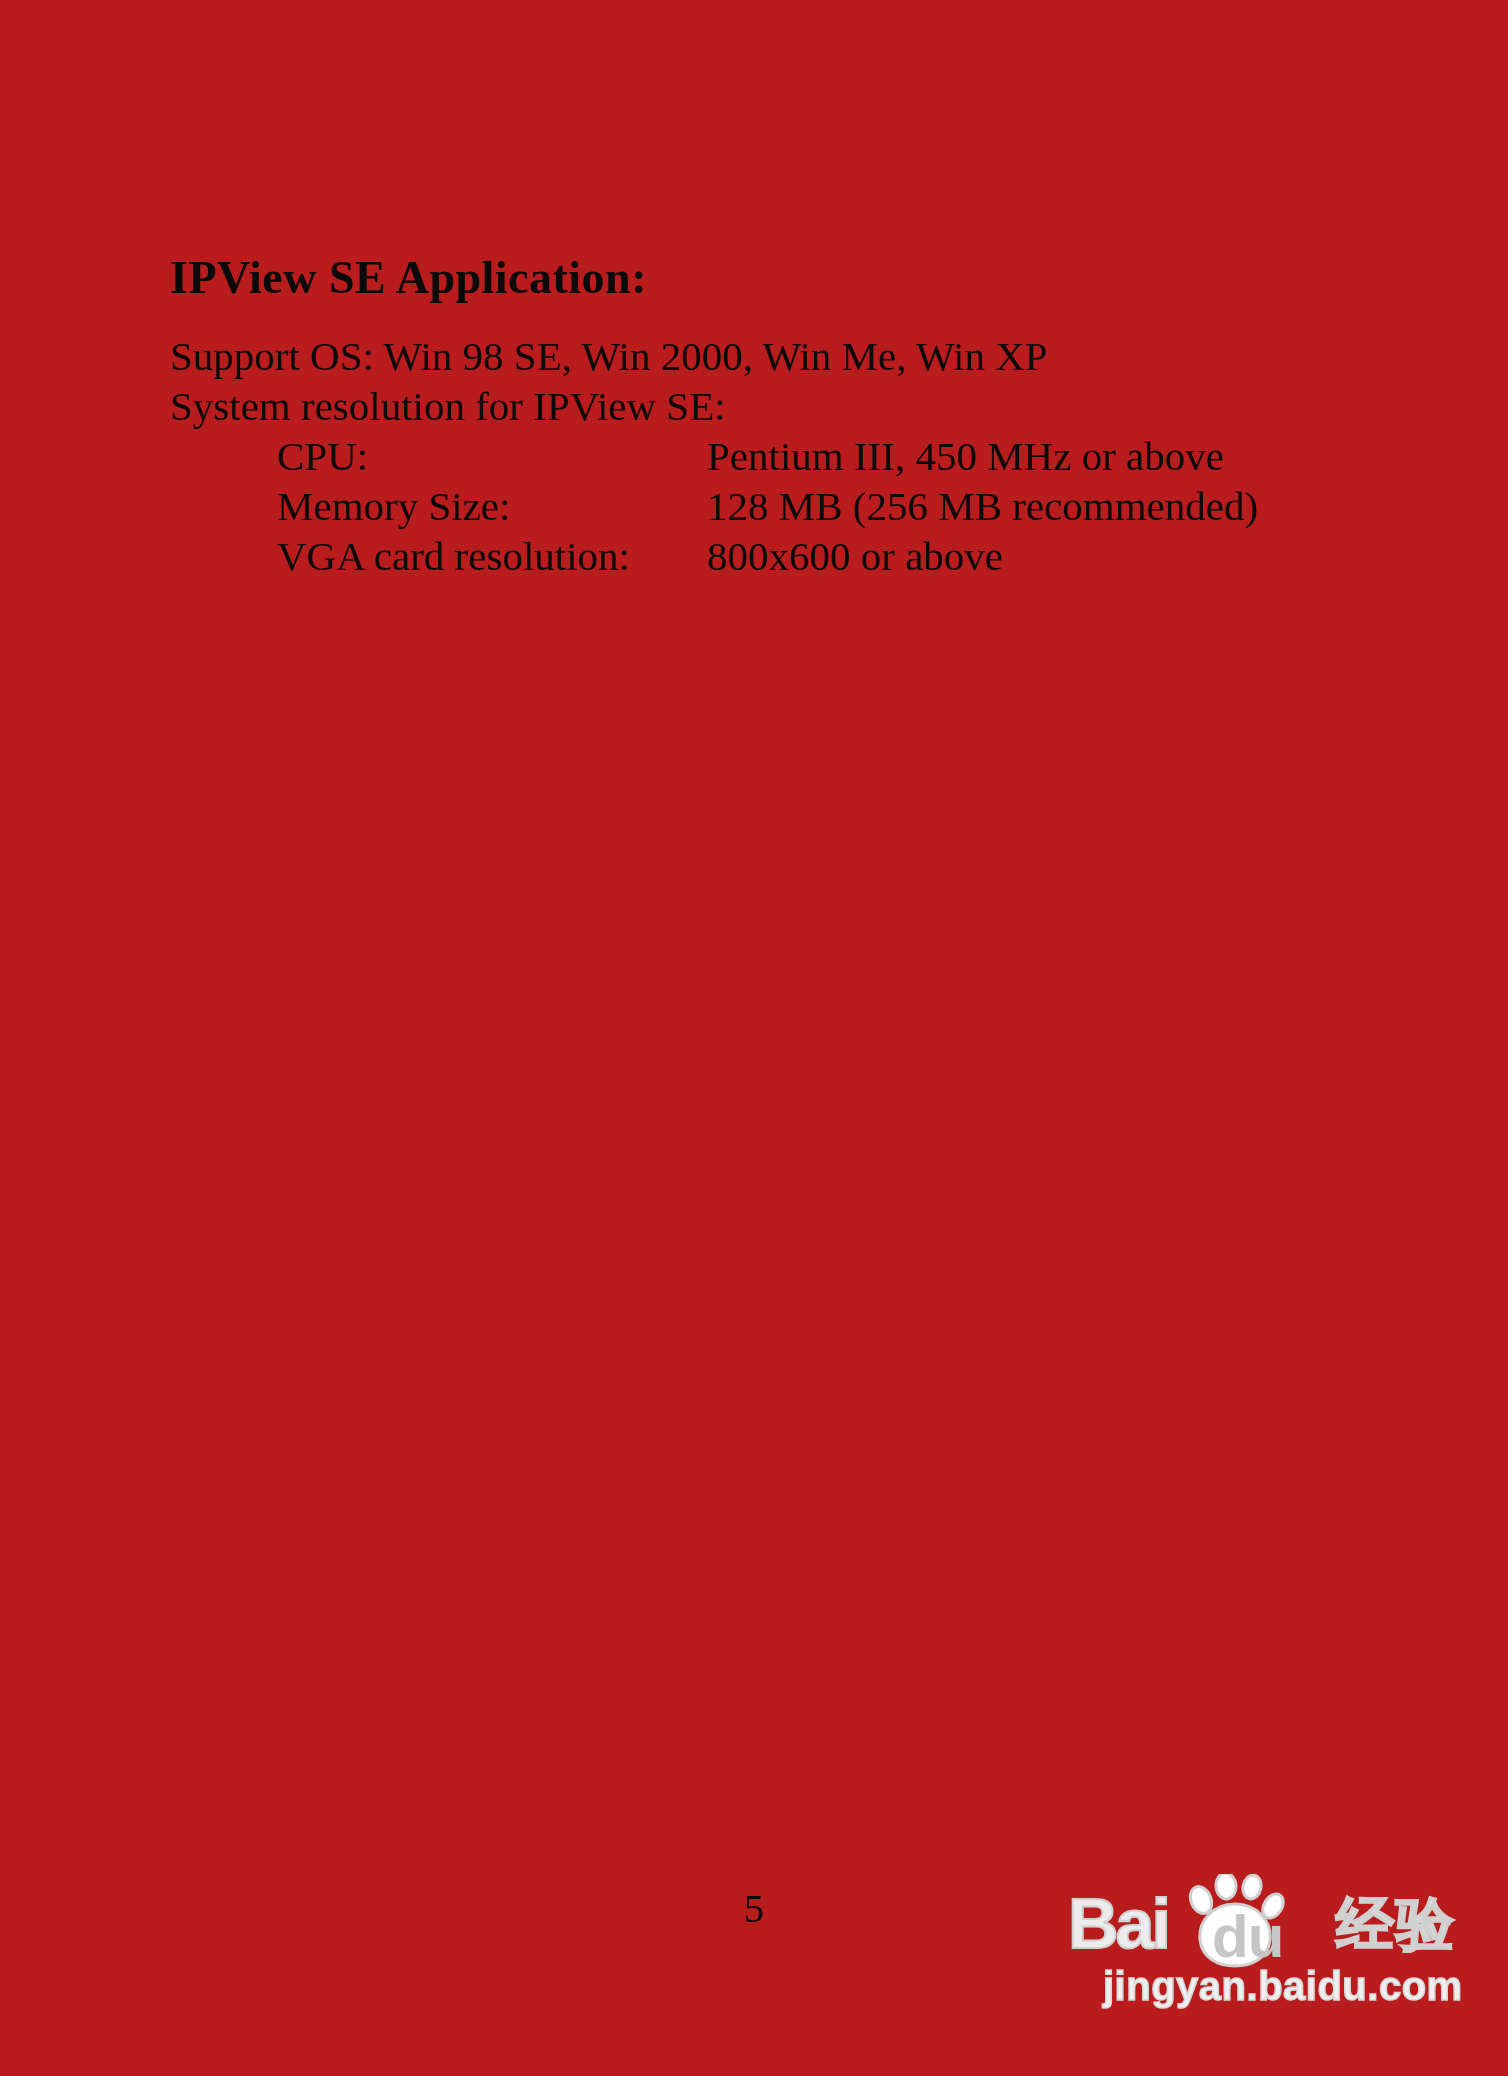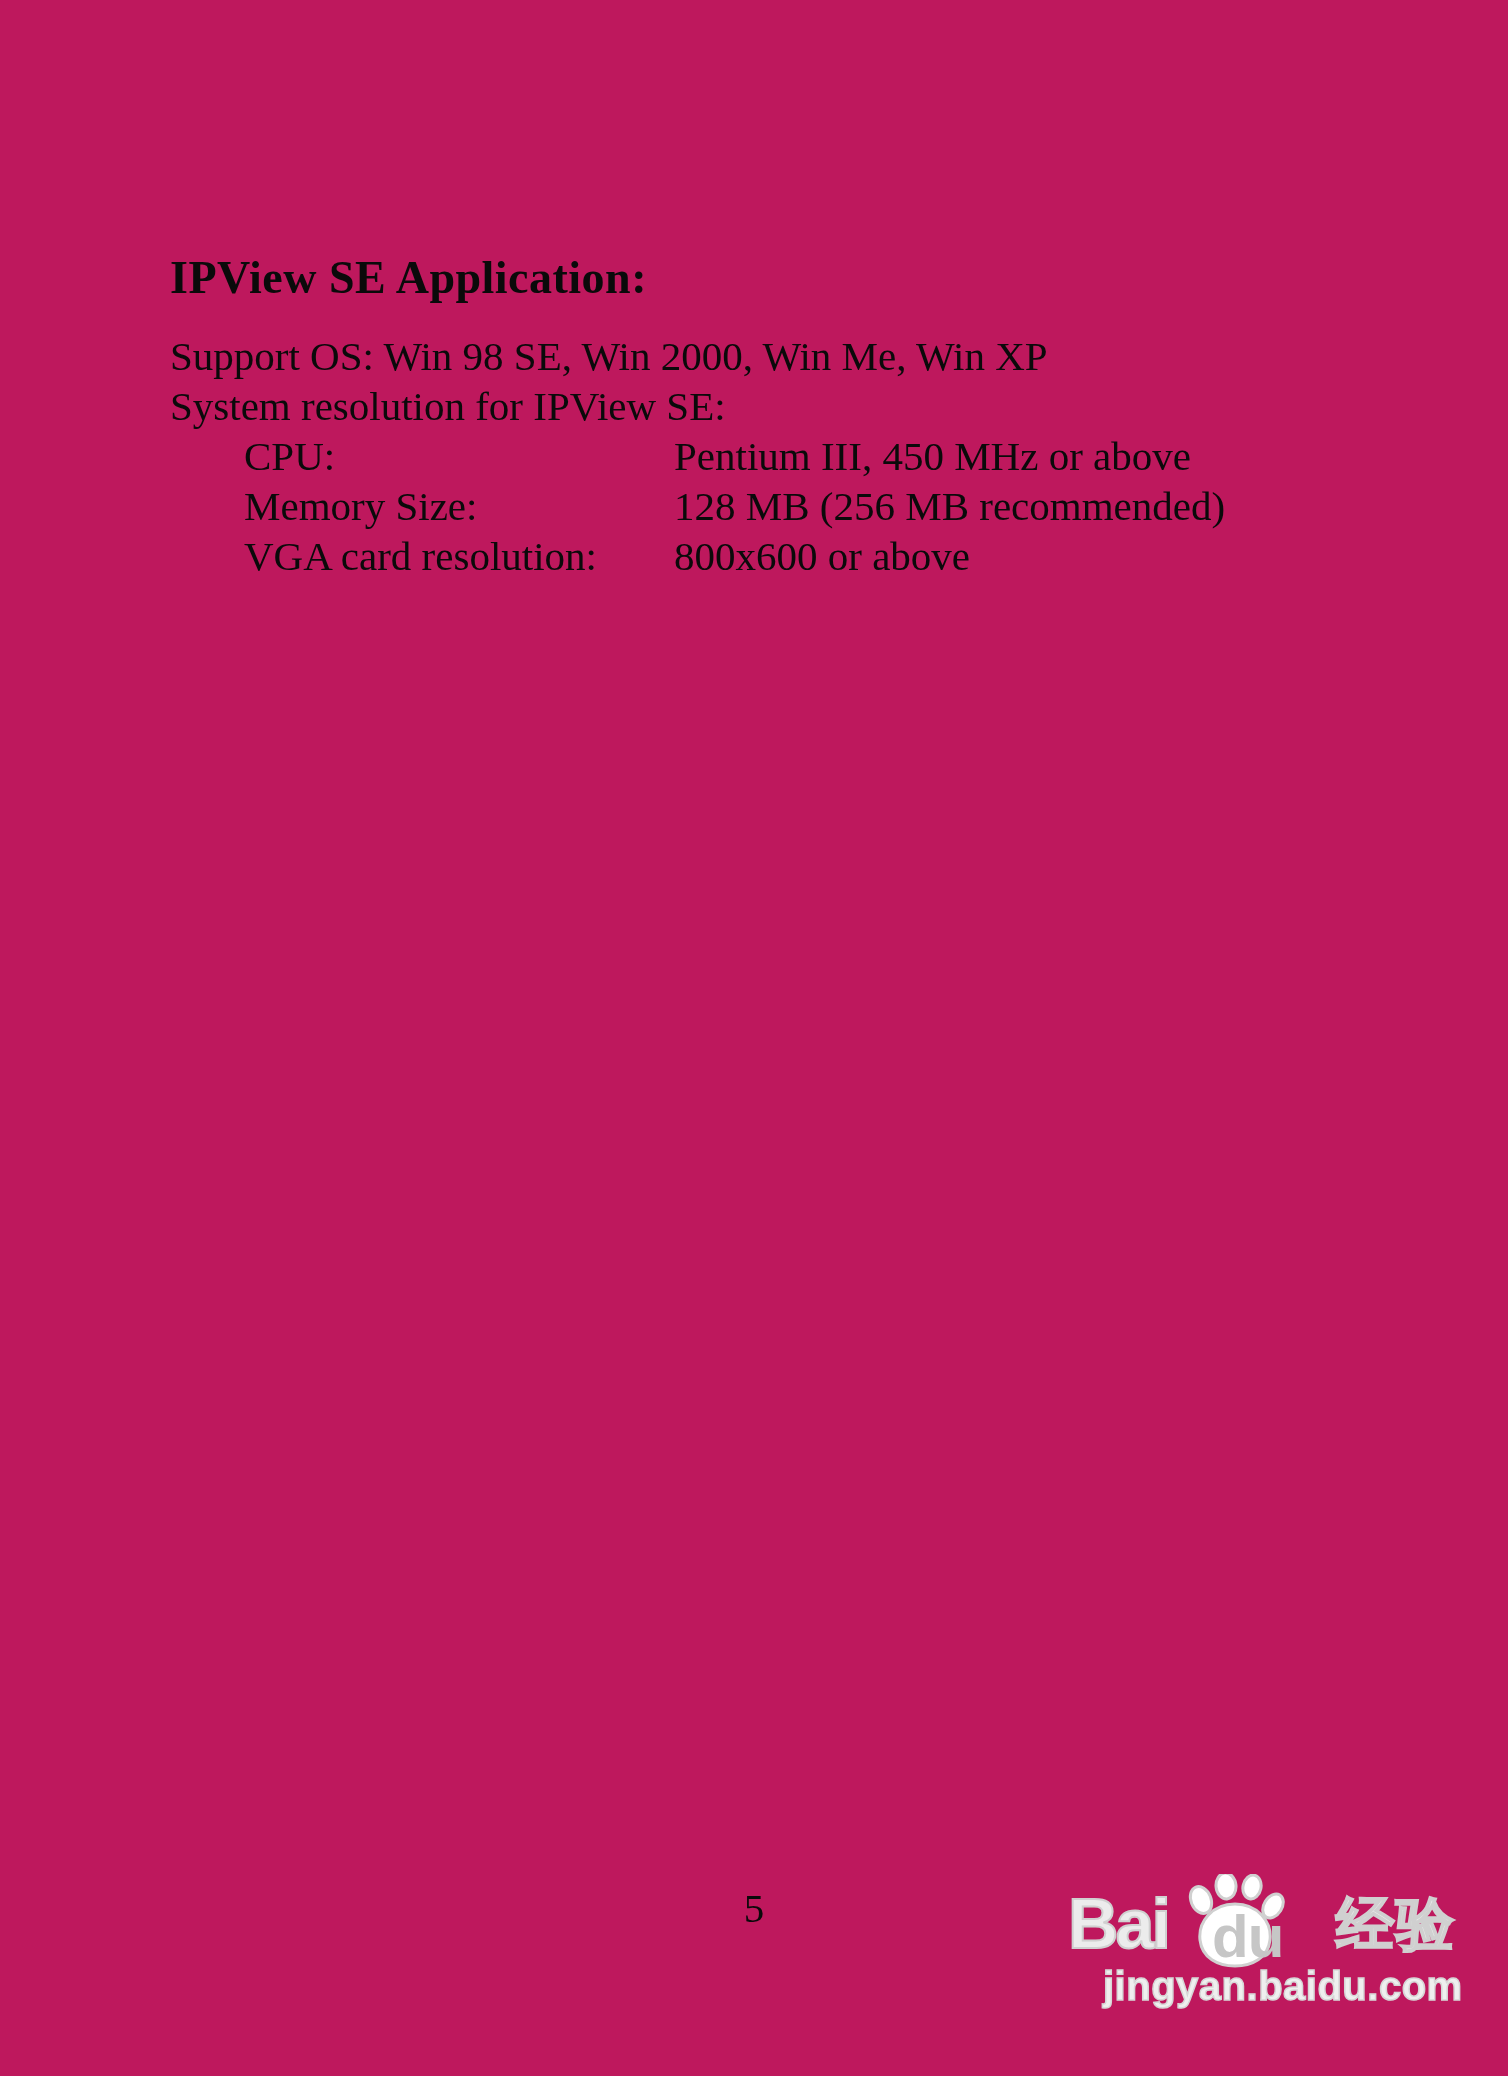--- a/index.html
+++ b/index.html
@@ -4,21 +4,21 @@
 <style>
   html, body {
     margin: 0;
     padding: 0;
     background: #ffffff;
   }
   #page {
     position: relative;
     width: 1508px;
     height: 2076px;
-    background: #be185d;
+    background: #b91c1c;
     overflow: hidden;
     font-family: "Liberation Serif", serif;
     color: #0a0a0a;
   }
   .doc-title {
     position: absolute;
     left: 170px;
     top: 251px;
     font-size: 46px;
     font-weight: bold;
@@ -28,21 +28,21 @@
   .doc-body {
     position: absolute;
     left: 170px;
     top: 331px;
     font-size: 41px;
     line-height: 50px;
     white-space: nowrap;
   }
   .spec-row {
     display: flex;
-    margin-left: 74px;
+    margin-left: 107px;
   }
   .spec-label {
     width: 430px;
     flex: 0 0 430px;
   }
   .spec-value {
     flex: 1;
   }
   .page-number {
     position: absolute;

